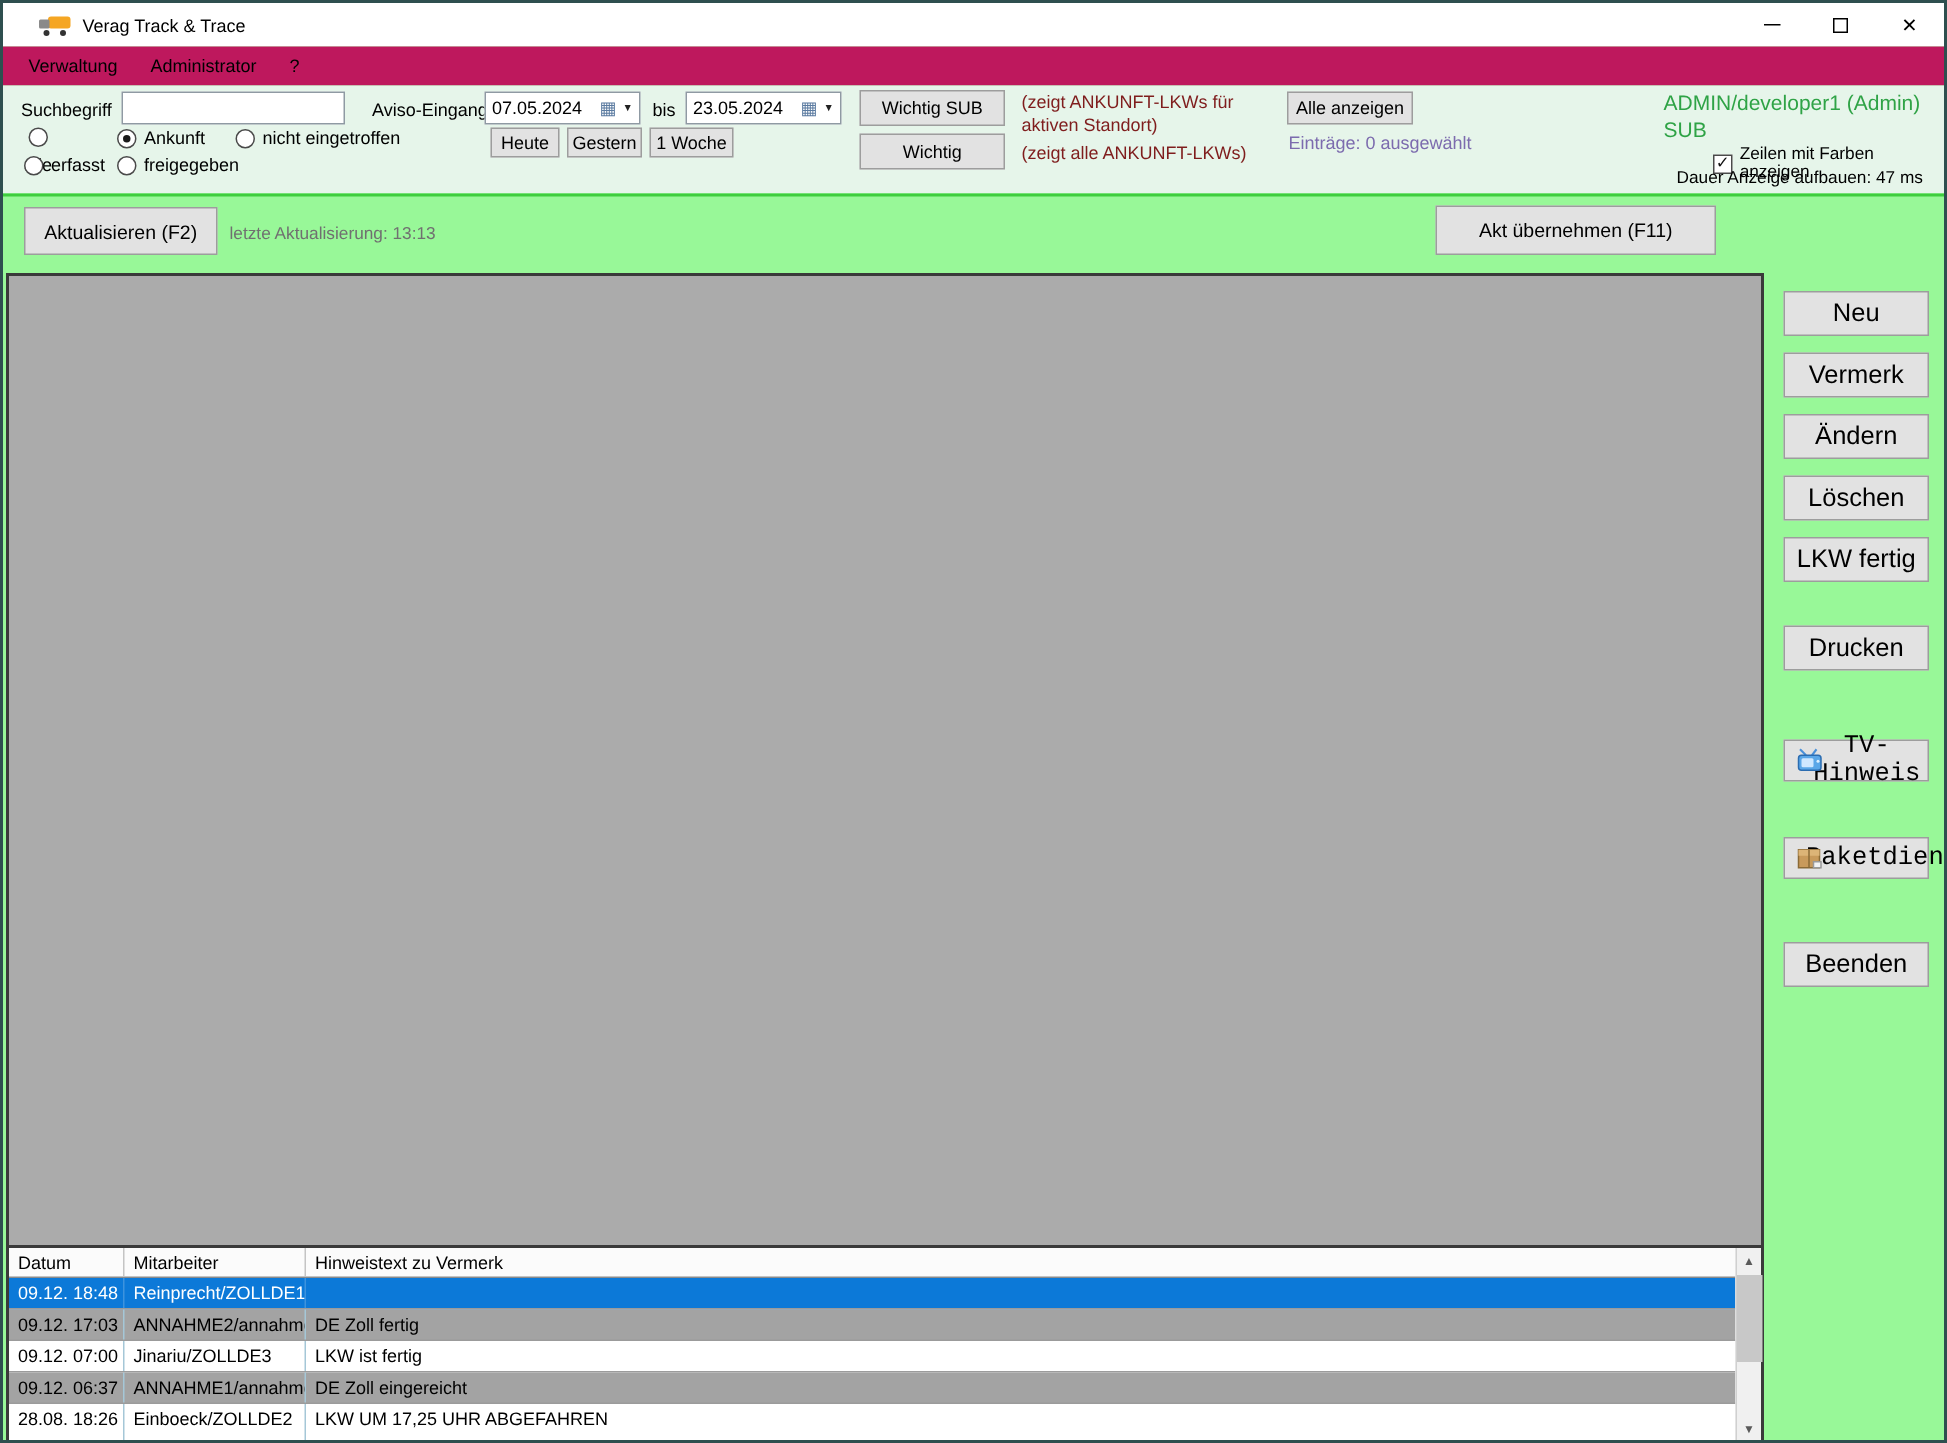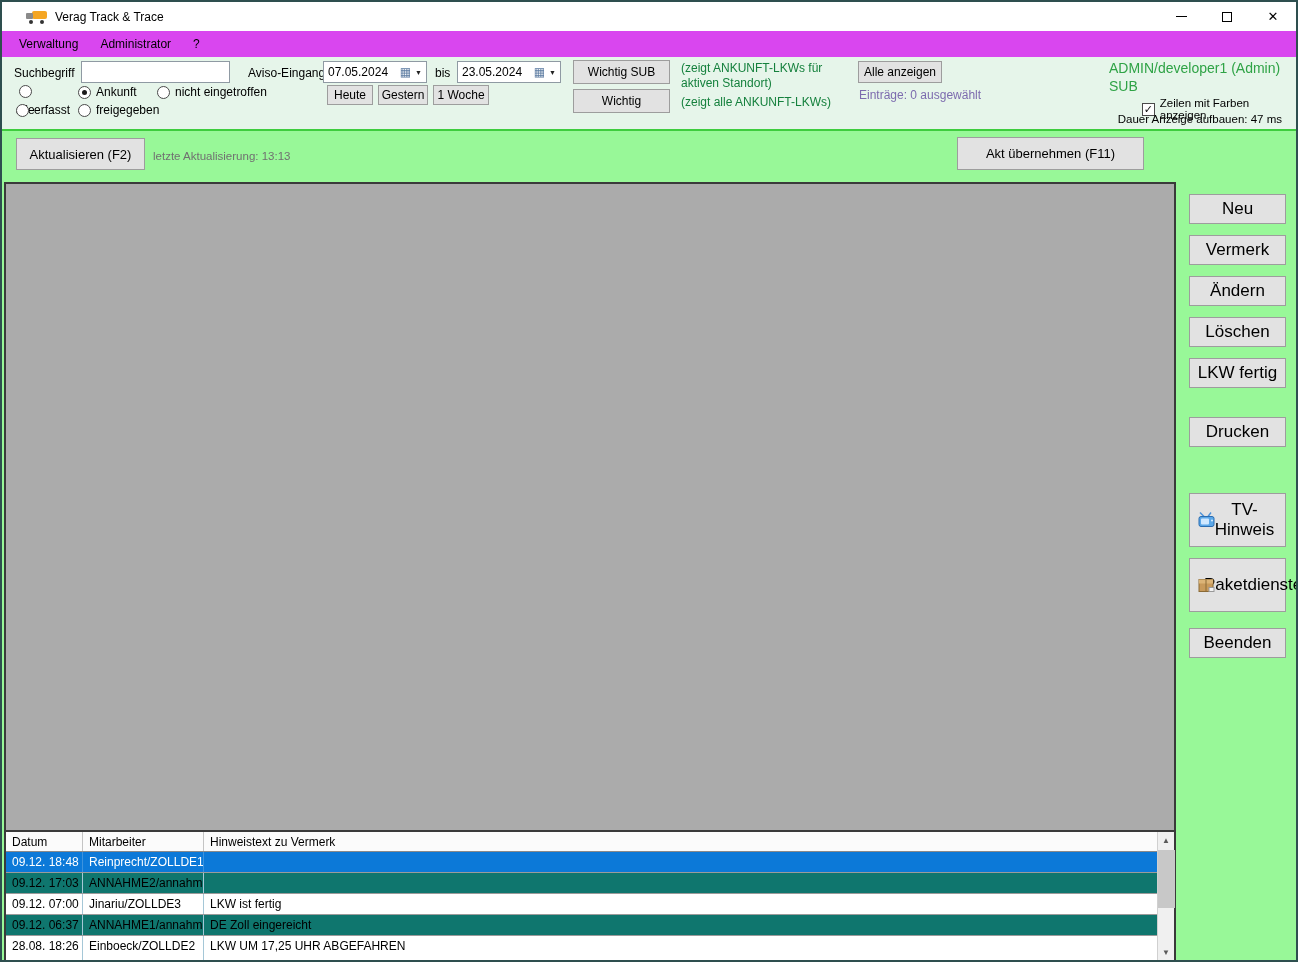--- a/index.html
+++ b/index.html
@@ -20,21 +20,21 @@
   .truck-wheel.w1 { left:3px; } .truck-wheel.w2 { left:14px; }
   .title-text { font-size:12px; color:#000; }
   .win-controls { position:absolute; right:0; top:0; height:29px; display:flex; }
   .win-btn { width:46px; height:29px; display:flex; align-items:center; justify-content:center; color:#000; }
   .glyph-min { width:11px; height:1px; background:#000; display:block; }
   .glyph-max { width:10px; height:10px; border:1px solid #000; display:block; }
   .glyph-close { font-size:13px; line-height:1; }
   
   .menubar {
     position:absolute; left:0; top:29px; width:100%; height:26px;
-    background:#d946ef; display:flex; align-items:center; padding-left:6px;
+    background:#be185d; display:flex; align-items:center; padding-left:6px;
   }
   .menu-item { font-size:12px; color:#000; padding:4px 11px; }
   
   .filterpanel {
     position:absolute; left:0; top:55px; width:100%; height:72px;
     background:#e6f5ea;
   }
   .fp-label { position:absolute; font-size:12px; color:#000; }
   .textbox {
     position:absolute; background:#fff; border:1px solid #8f9aa3; font-size:12px;
@@ -47,21 +47,21 @@
     position:absolute; background:#fff; border:1px solid #8f9aa3; height:22px;
     display:flex; align-items:center; padding:0 4px; font-size:12px; color:#000;
   }
   .datebox .dval { flex:1; }
   .cal-icon { color:#5a7aa0; font-size:12px; margin-right:4px; }
   .dd-arrow { font-size:7px; color:#222; }
   .btn {
     background:#e2e2e2; border:1px solid #9d9d9d; font-size:12px; color:#000;
     display:flex; align-items:center; justify-content:center; position:absolute;
   }
-  .note-text { position:absolute; font-size:12px; color:#15803d; line-height:1.25; }
+  .note-text { position:absolute; font-size:12px; color:#7f1d1d; line-height:1.25; }
   .entries-text { position:absolute; font-size:12px; color:#7c6bae; }
   .user-block { position:absolute; left:1107px; top:2px; font-size:14px; color:#2fa346; line-height:1.3; }
   .chk-row { position:absolute; left:1140px; top:40px; display:flex; align-items:center; gap:5px; font-size:11.5px; color:#000; }
   .chk-box { width:13px; height:13px; background:#fff; border:1px solid #4a4a4a; display:flex; align-items:center; justify-content:center; font-size:11px; color:#111; line-height:1; }
   .duration-text { position:absolute; right:14px; top:56px; font-size:11.5px; color:#000; }
   
   .commandbar {
     position:absolute; left:0; top:127px; width:100%; height:53px;
     background:#98f898; border-top:2px solid #3ecd3e;
   }
@@ -75,39 +75,39 @@
   }
   .grayarea { flex:1; background:#ababab; }
   
   .datatable {
     height:130px; background:#fff; border-top:2px solid #3a3a3a;
     display:flex; font-size:12px; color:#000;
   }
   .table-cols { flex:1; display:flex; flex-direction:column; overflow:hidden; }
   .t-row { display:flex; height:21px; flex:0 0 auto; border-bottom:1px solid #9b9b9b; background:#fff; }
   .t-row.header { height:20px; background:#fbfbfb; border-bottom:1px solid #8a8a8a; }
-  .t-row.cyan { background:#0f766e; }
+  .t-row.cyan { background:#a3a3a3; }
   .t-row.selected { background:#0c79d8; color:#fff; }
   .t-cell { padding:3px 6px 0 6px; border-right:1px solid #a5c7d7; white-space:nowrap; overflow:hidden; }
   .t-row.header .t-cell { border-right:1px solid #c4c4c4; }
   .t-row.selected .t-cell { border-right:1px solid #3d93de; }
   .c-datum { width:77px; flex:0 0 auto; }
   .c-mitarbeiter { width:121px; flex:0 0 auto; }
   .c-hinweis { flex:1; border-right:none !important; }
   .v-scrollbar {
     width:17px; background:#f0f0f0; border-left:1px solid #d0d0d0;
     display:flex; flex-direction:column; align-items:center; flex:0 0 auto;
   }
   .sb-arrow { height:16px; width:17px; display:flex; align-items:center; justify-content:center; font-size:8px; color:#5a5a5a; }
   .sb-track { flex:1; width:17px; position:relative; }
   .sb-thumb { position:absolute; left:0px; top:2px; width:17px; height:58px; background:#c8c8c8; }
   
   .sidebar { position:absolute; left:1174px; top:0; width:124px; height:782px; background:#98f898; }
   .side-btn { left:13px; width:97px; height:30px; font-size:17px; }
-  .side-btn.tall { height:54px; }
+  .side-btn.tall { height:28px;font-family:Liberation Mono, monospace; }
   .side-icon { position:absolute; left:8px; top:50%; transform:translateY(-50%); width:20px; height:17px; }
   .icon-label { width:100%; text-align:center; }
   svg { display:block; }
 </style>
 </head>
 <body>
 
 <div class="window">
 
   <div class="titlebar">
@@ -217,20 +217,21 @@
             <div class="t-cell c-hinweis">Hinweistext zu Vermerk</div>
           </div>
           <div class="t-row selected">
             <div class="t-cell c-datum">09.12. 18:48</div>
             <div class="t-cell c-mitarbeiter">Reinprecht/ZOLLDE1</div>
             <div class="t-cell c-hinweis"></div>
           </div>
           <div class="t-row cyan">
             <div class="t-cell c-datum">09.12. 17:03</div>
             <div class="t-cell c-mitarbeiter">ANNAHME2/annahme2</div>
+            <div class="t-cell c-hinweis">DE Zoll fertig</div>
           </div>
           <div class="t-row">
             <div class="t-cell c-datum">09.12. 07:00</div>
             <div class="t-cell c-mitarbeiter">Jinariu/ZOLLDE3</div>
             <div class="t-cell c-hinweis">LKW ist fertig</div>
           </div>
           <div class="t-row cyan">
             <div class="t-cell c-datum">09.12. 06:37</div>
             <div class="t-cell c-mitarbeiter">ANNAHME1/annahme1</div>
             <div class="t-cell c-hinweis">DE Zoll eingereicht</div>

